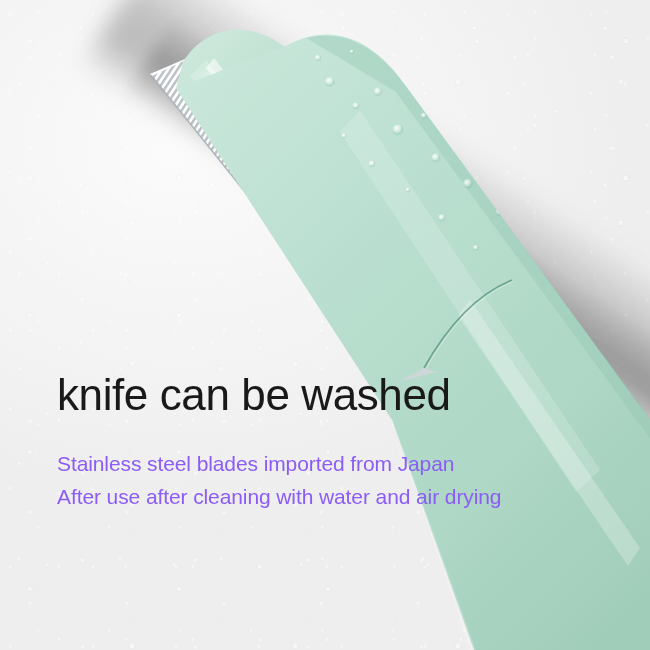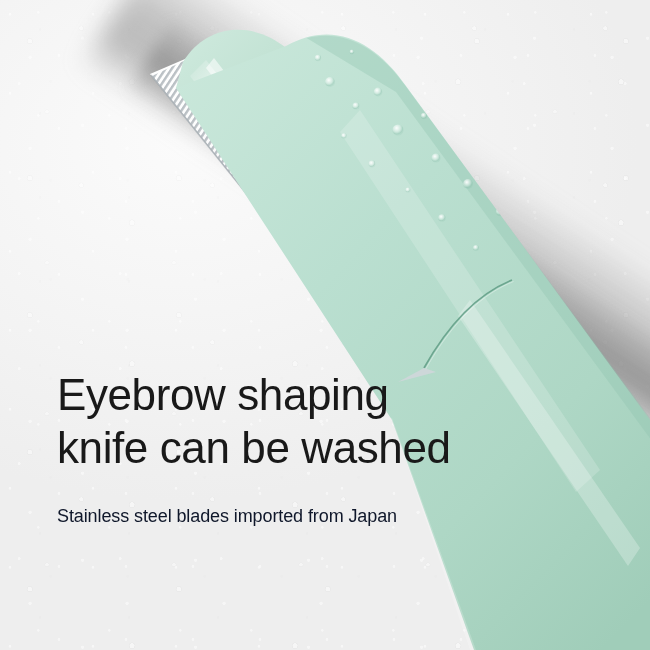--- a/index.html
+++ b/index.html
@@ -72,22 +72,22 @@
   .headline{
     color:#191919;
     font-size:44px;
     line-height:53px;
     font-weight:400;
     letter-spacing:-0.4px;
     white-space:nowrap;
   }
   .bullets{margin-top:26px;}
   .bullet{
-    color:#0f172a;
-    font-size:18px;
+    color:#8b5cf6;
+    font-size:21px;
     line-height:33px;
     font-weight:400;
     letter-spacing:-0.1px;
     white-space:nowrap;
   }
 </style>
 </head>
 <body>
 
 <div id="stage">
@@ -235,21 +235,21 @@
         <path d="M424,368 C452,318 482,292 512,280" fill="none" stroke="#ffffff" stroke-width="1" opacity="0.35" transform="translate(1.5,1.5)"></path>
       </g>
 
       <g>
         <path d="M398,382 L436,372 L424,368 Z" fill="#cfd6da" opacity="0.9"></path>
       </g>
     </svg>
   </div>
 
   <div class="copy">
-    <div class="headline">Eyebrow shaping</div>
     <div class="headline">knife can be washed</div>
 
     <div class="bullets">
       <div class="bullet">Stainless steel blades imported from Japan</div>
+      <div class="bullet">After use after cleaning with water and air drying</div>
     </div>
   </div>
 
 </div>
 
 </body></html>

